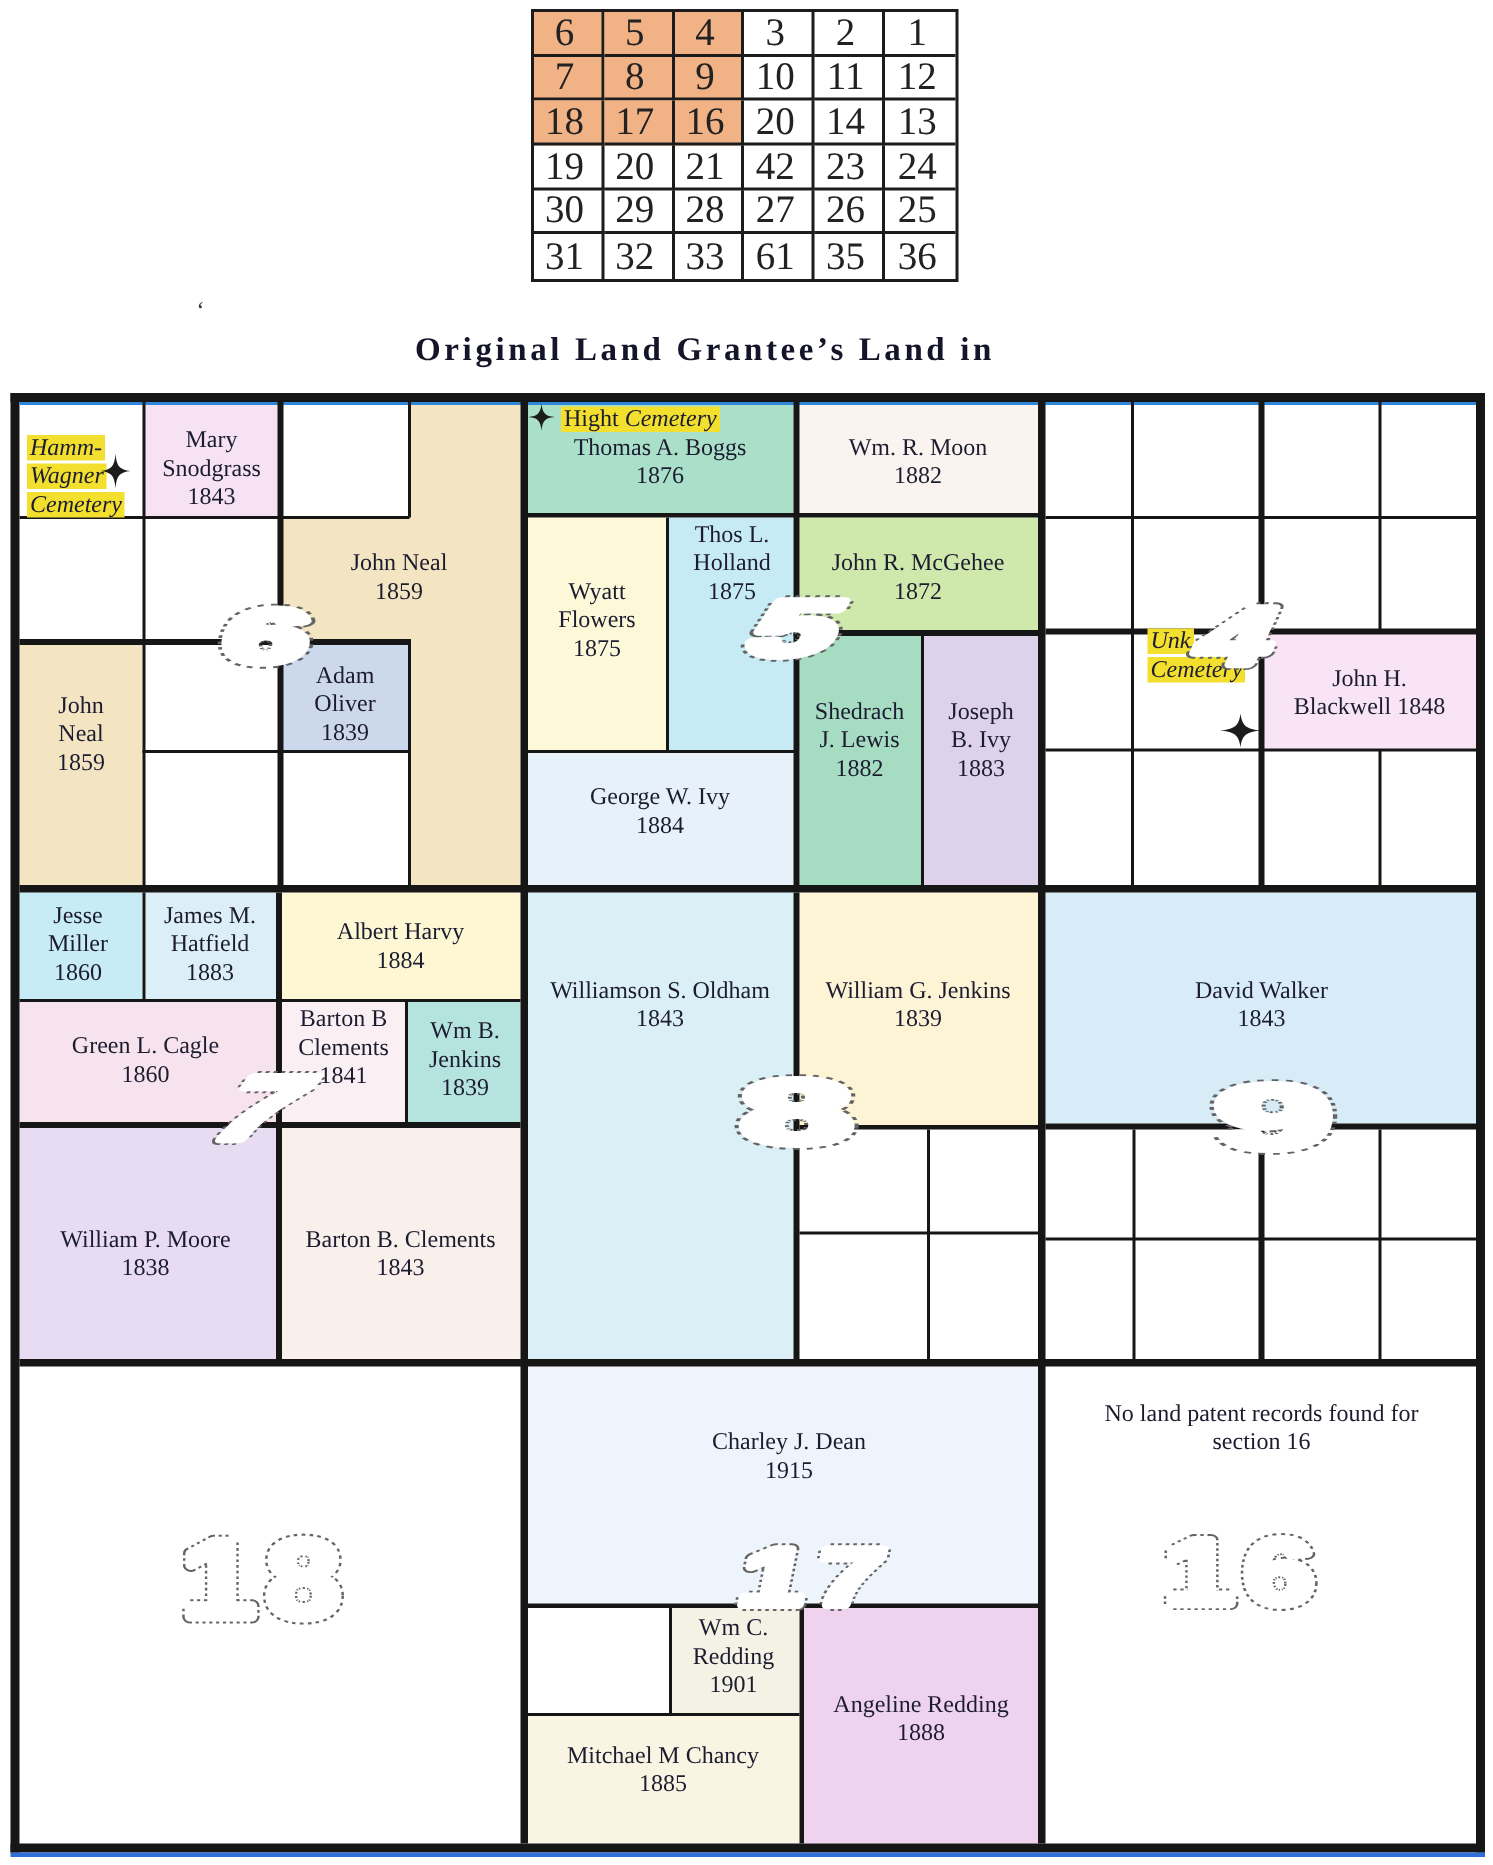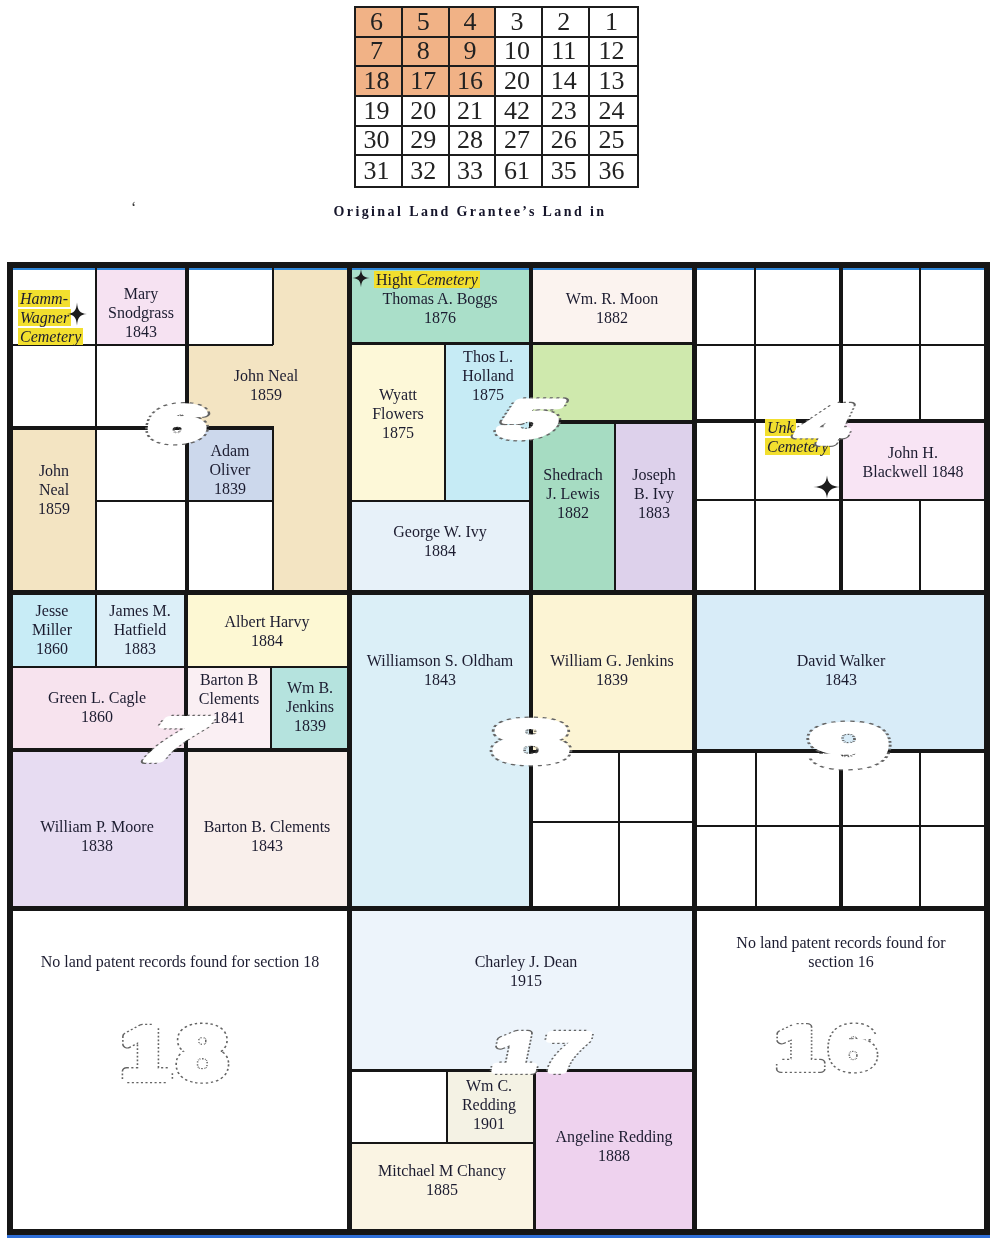--- a/index.html
+++ b/index.html
@@ -51,21 +51,21 @@
       <div>27</div>
       <div>26</div>
       <div>25</div>
 <div>31</div>
       <div>32</div>
       <div>33</div>
       <div>61</div>
       <div>35</div>
       <div>36</div>
 </div>
-<div class="ttl" style="left:0;top:204px;width:940px;font-size:14px;letter-spacing:2.4px">Original Land Grantee’s Land in</div>
+<div class="ttl" style="left:0;top:220px;width:940px;font-size:22px;letter-spacing:2.4px">Original Land Grantee’s Land in</div>
 
 <div class="p" style="left:95px;top:268px;width:92px;height:77px;background:#f6e2f2"></div>
 <div class="p" style="left:272px;top:268px;width:75px;height:322px;background:#f3e4c2"></div>
 <div class="p" style="left:185px;top:345px;width:87px;height:83px;background:#f3e4c2"></div>
 <div class="p" style="left:13px;top:428px;width:82px;height:162px;background:#f3e4c2"></div>
 <div class="p" style="left:187px;top:428px;width:85px;height:72px;background:#ccd8ec"></div>
 <div class="p" style="left:352px;top:268px;width:177px;height:74px;background:#aadfc9"></div>
 <div class="p" style="left:533px;top:268px;width:159px;height:74px;background:#fbf3ef"></div>
 <div class="p" style="left:352px;top:345px;width:92px;height:156px;background:#fdf8d8"></div>
 <div class="p" style="left:446px;top:345px;width:83px;height:156px;background:#c6ebf5"></div>
@@ -142,41 +142,41 @@
 <div class="lb it" style="left:18px;top:289px;text-align:left"><span class="hl">Hamm-</span><br><span class="hl">Wagner</span><br><span class="hl">Cemetery</span></div>
 <div class="lb" style="left:61px;top:284px;width:160px">Mary<br>Snodgrass<br>1843</div>
 <div class="lb" style="left:186px;top:366px;width:160px">John Neal<br>1859</div>
 <div class="lb" style="left:-26px;top:461px;width:160px">John<br>Neal<br>1859</div>
 <div class="lb" style="left:150px;top:441px;width:160px">Adam<br>Oliver<br>1839</div>
 <div class="lb" style="left:374px;top:270px;text-align:left;white-space:nowrap"><span class="hl">Hight <span class="it">Cemetery</span></span></div>
 <div class="lb" style="left:360px;top:289px;width:160px">Thomas A. Boggs<br>1876</div>
 <div class="lb" style="left:532px;top:289px;width:160px">Wm. R. Moon<br>1882</div>
 <div class="lb" style="left:318px;top:385px;width:160px">Wyatt<br>Flowers<br>1875</div>
 <div class="lb" style="left:408px;top:347px;width:160px">Thos L.<br>Holland<br>1875</div>
+<div class="lb" style="left:532px;top:366px;width:160px">John R. McGehee<br>1872</div>
 <div class="lb" style="left:493px;top:465px;width:160px">Shedrach<br>J. Lewis<br>1882</div>
 <div class="lb" style="left:574px;top:465px;width:160px">Joseph<br>B. Ivy<br>1883</div>
 <div class="lb" style="left:360px;top:522px;width:160px">George W. Ivy<br>1884</div>
 <div class="lb it" style="left:765px;top:418px;text-align:left"><span class="hl">Unk</span><br><span class="hl">Cemetery</span></div>
 <div class="lb" style="left:833px;top:443px;width:160px">John H.<br>Blackwell 1848</div>
 <div class="lb" style="left:-28px;top:601px;width:160px">Jesse<br>Miller<br>1860</div>
 <div class="lb" style="left:60px;top:601px;width:160px">James M.<br>Hatfield<br>1883</div>
 <div class="lb" style="left:187px;top:612px;width:160px">Albert Harvy<br>1884</div>
 <div class="lb" style="left:17px;top:688px;width:160px">Green L. Cagle<br>1860</div>
 <div class="lb" style="left:149px;top:670px;width:160px">Barton B<br>Clements<br>1841</div>
 <div class="lb" style="left:230px;top:678px;width:160px">Wm B.<br>Jenkins<br>1839</div>
 <div class="lb" style="left:17px;top:817px;width:160px">William P. Moore<br>1838</div>
 <div class="lb" style="left:187px;top:817px;width:160px">Barton B. Clements<br>1843</div>
 <div class="lb" style="left:360px;top:651px;width:160px">Williamson S. Oldham<br>1843</div>
 <div class="lb" style="left:532px;top:651px;width:160px">William G. Jenkins<br>1839</div>
 <div class="lb" style="left:761px;top:651px;width:160px">David Walker<br>1843</div>
 <div class="lb" style="left:446px;top:952px;width:160px">Charley J. Dean<br>1915</div>
 <div class="lb" style="left:409px;top:1076px;width:160px">Wm C.<br>Redding<br>1901</div>
 <div class="lb" style="left:534px;top:1127px;width:160px">Angeline Redding<br>1888</div>
 <div class="lb" style="left:362px;top:1161px;width:160px">Mitchael M Chancy<br>1885</div>
-<div class="lb" style="left:20px;top:952px;width:320px">No land patent records found for section 18</div>
 <div class="lb" style="left:731px;top:933px;width:220px;white-space:normal">No land patent records found for<br>section 16</div>
 
 <svg class="ovl" width="995" height="1243" viewBox="0 0 995 1243">
 <defs>
 <g id="star">
           <path d="M0,-11.5C0.7,-3.2 3.2,-0.7 11,0C3.2,0.7 0.7,3.2 0,11.5C-0.7,3.2 -3.2,0.7 -11,0C-3.2,-0.7 -0.7,-3.2 0,-11.5Z" fill="#1c1c1c"></path>
         </g>
 </defs>
 <style>
 .halo{font-family:"Liberation Sans",sans-serif;font-weight:bold;fill:#fff;stroke:#fff;stroke-width:5.5;stroke-linejoin:round;text-anchor:middle}

